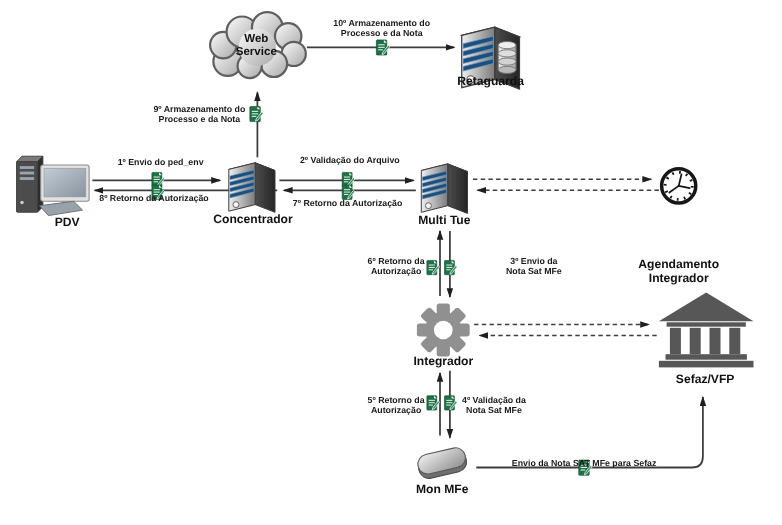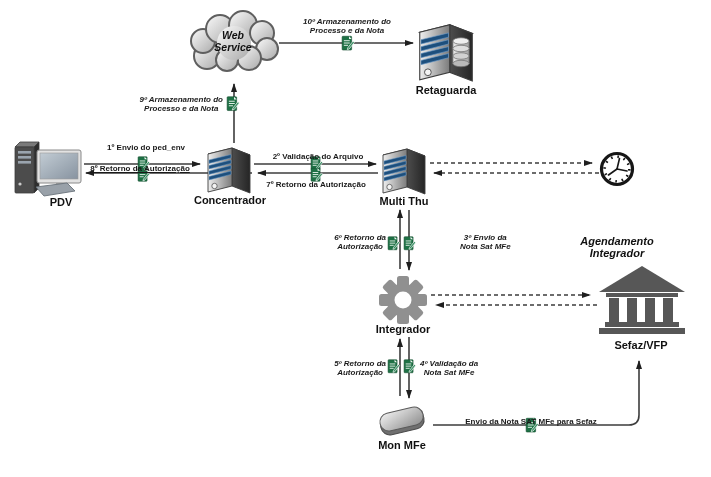--- a/index.html
+++ b/index.html
@@ -3,21 +3,21 @@
 <meta charset="utf-8">
 <style>
   html,body{margin:0;padding:0;background:#ffffff;font-family:"Liberation Sans",sans-serif;}
   .stage{position:relative;width:711px;height:477px;background:#ffffff;overflow:hidden;}
   .stage > svg.underlay{position:absolute;left:0;top:0;}
   .lbl{position:absolute;color:#1a1a1a;font-weight:bold;white-space:nowrap;}
   .edge-lbl{font-size:8px;line-height:9px;}
   .node-lbl{font-size:11px;line-height:12px;color:#111111;}
   .cx{transform:translateX(-50%);}
   .tc{text-align:center;}
-  .lbl span{display:block;font-style:italic;}
+  .lbl span{display:block;}
 </style>
 </head>
 <body>
 
 <div class="stage">
 
   <svg class="underlay" width="711" height="477" viewBox="0 0 711 477">
     <defs>
       <marker id="arr" markerWidth="9" markerHeight="7" refX="8" refY="3" orient="auto" markerUnits="userSpaceOnUse">
         <path d="M0,0 L9,3 L0,6 Z" fill="#1f1f1f"></path>
@@ -194,33 +194,33 @@
       <use href="#doc" transform="translate(525,417.5) scale(0.95)"></use>
     </g>
   </svg>
 
   <div class="lbl node-lbl cx" style="left:47px;top:196px;padding-left:28px;">PDV</div>
   <div class="lbl node-lbl cx" style="left:230px;top:194px;">Concentrador</div>
   <div class="lbl node-lbl cx tc" style="left:233px;top:30px;font-size:10.5px;line-height:11.5px;">
     <span>Web</span>
     <span>Service</span>
   </div>
-  <div class="lbl node-lbl cx" style="left:446px;top:84px;">Retaguarda</div>
-  <div class="lbl node-lbl cx" style="left:404px;top:195px;">Multi Thu</div>
+  <div class="lbl node-lbl cx" style="left:446px;top:68px;">Retaguarda</div>
+  <div class="lbl node-lbl cx" style="left:404px;top:195px;">Multi Tue</div>
   <div class="lbl node-lbl cx tc" style="left:617px;top:188px;margin-top:47px;">
     <span>Agendamento</span>
     <span>Integrador</span>
   </div>
   <div class="lbl node-lbl cx" style="left:403px;top:323px;">Integrador</div>
   <div class="lbl node-lbl cx" style="left:641px;top:339px;">Sefaz/VFP</div>
   <div class="lbl node-lbl cx" style="left:402px;top:439px;">Mon MFe</div>
 
   <div class="lbl edge-lbl cx" style="left:146px;top:143px;">1º Envio do ped_env</div>
-  <div class="lbl edge-lbl cx" style="left:140px;top:164px;text-decoration:underline;">8º Retorno da Autorização</div>
-  <div class="lbl edge-lbl cx" style="left:318px;top:152px;">2º Validação do Arquivo</div>
+  <div class="lbl edge-lbl cx" style="left:140px;top:176px;">8º Retorno da Autorização</div>
+  <div class="lbl edge-lbl cx" style="left:318px;top:141px;">2º Validação do Arquivo</div>
   <div class="lbl edge-lbl cx" style="left:316px;top:180px;">7º Retorno da Autorização</div>
   <div class="lbl edge-lbl tc" style="right:488px;top:95px;">
     <span>9º Armazenamento do</span>
     <span>Processo e da Nota</span>
   </div>
   <div class="lbl edge-lbl cx tc" style="left:347px;top:17px;">
     <span>10º Armazenamento do</span>
     <span>Processo e da Nota</span>
   </div>
   <div class="lbl edge-lbl tc" style="right:325px;top:233px;margin-left:28px;">

